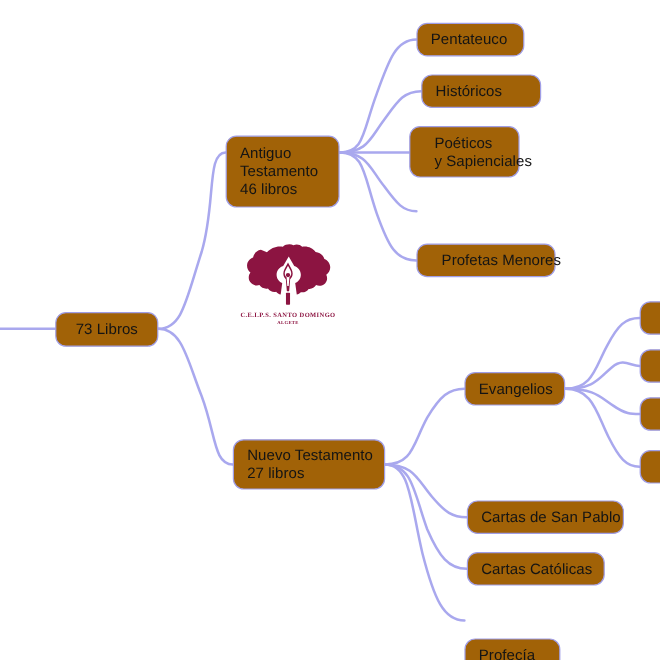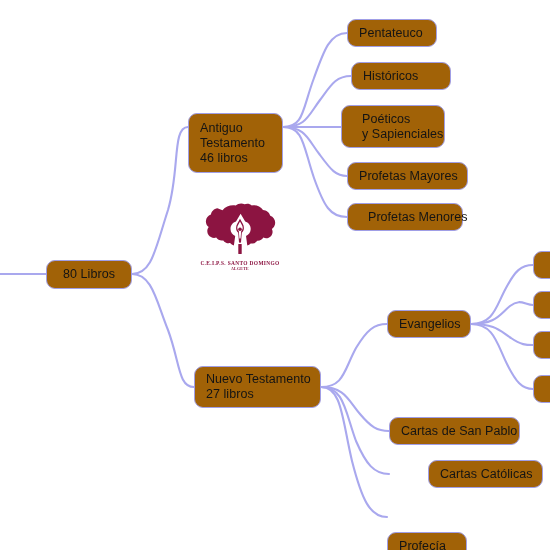--- a/index.html
+++ b/index.html
@@ -100,45 +100,44 @@
       <path d="M 321,387 C 344,387 345,411 356,441 C 366,464 374,474 389,474"></path>
       <path d="M 321,387 C 342,387 342,419 352,461 C 362,500 370,517 387,517"></path>
 
       <path d="M 471,324 C 494,324 496,306 506,288 C 515,271 521,265 533,265"></path>
       <path d="M 471,324 C 496,324 499,315 510,306 C 520,298 525,305 533,305"></path>
       <path d="M 471,324 C 496,324 500,331 511,338 C 521,345 526,345 533,345"></path>
       <path d="M 471,324 C 494,324 497,344 507,364 C 516,382 522,389 533,389"></path>
     </g>
   </svg>
 
-  <div class="node center-text" style="left:46px; top:260px; width:86px; height:29px;">80 Libros</div>
+  <div class="node center-text" style="left:46px; top:260px; width:86px; height:29px;">73 Libros</div>
 
   <div class="node" style="left:188px; top:97px; width:95px; height:60px;margin-top:16px;">Antiguo
 Testamento
 46 libros</div>
 
   <div class="node" style="left:194px; top:366px; width:127px; height:42px;">Nuevo Testamento
 27 libros</div>
 
   <div class="node" style="left:347px; top:19px; width:90px; height:28px;">Pentateuco</div>
 
   <div class="node" style="left:351px; top:62px; width:100px; height:28px;">Históricos</div>
 
-  <div class="node" style="left:341px; top:105px; width:104px; height:43px;padding-left:20px;">Poéticos
+  <div class="node" style="left:341px; top:105px; width:92px; height:43px;padding-left:20px;">Poéticos
 y Sapienciales</div>
 
-  <div class="node" style="left:347px; top:162px; width:121px; height:28px;">Profetas Mayores</div>
 
   <div class="node" style="left:347px; top:203px; width:116px; height:28px;padding-left:20px;">Profetas Menores</div>
 
   <div class="node" style="left:389px; top:417px; width:131px; height:28px;">Cartas de San Pablo</div>
 
   <div class="node" style="left:387px; top:310px; width:84px; height:28px;">Evangelios</div>
 
-  <div class="node" style="left:389px; top:460px; width:115px; height:28px;margin-left:39px;">Cartas Católicas</div>
+  <div class="node" style="left:389px; top:460px; width:115px; height:28px;">Cartas Católicas</div>
 
   <div class="node" style="left:387px; top:532px; width:80px; height:28px;">Profecía</div>
 
   <div class="node" style="left:533px; top:251px; width:90px; height:28px;"></div>
 
   <div class="node" style="left:533px; top:291px; width:90px; height:28px;"></div>
 
   <div class="node" style="left:533px; top:331px; width:90px; height:28px;"></div>
 
   <div class="node" style="left:533px; top:375px; width:90px; height:28px;"></div>

